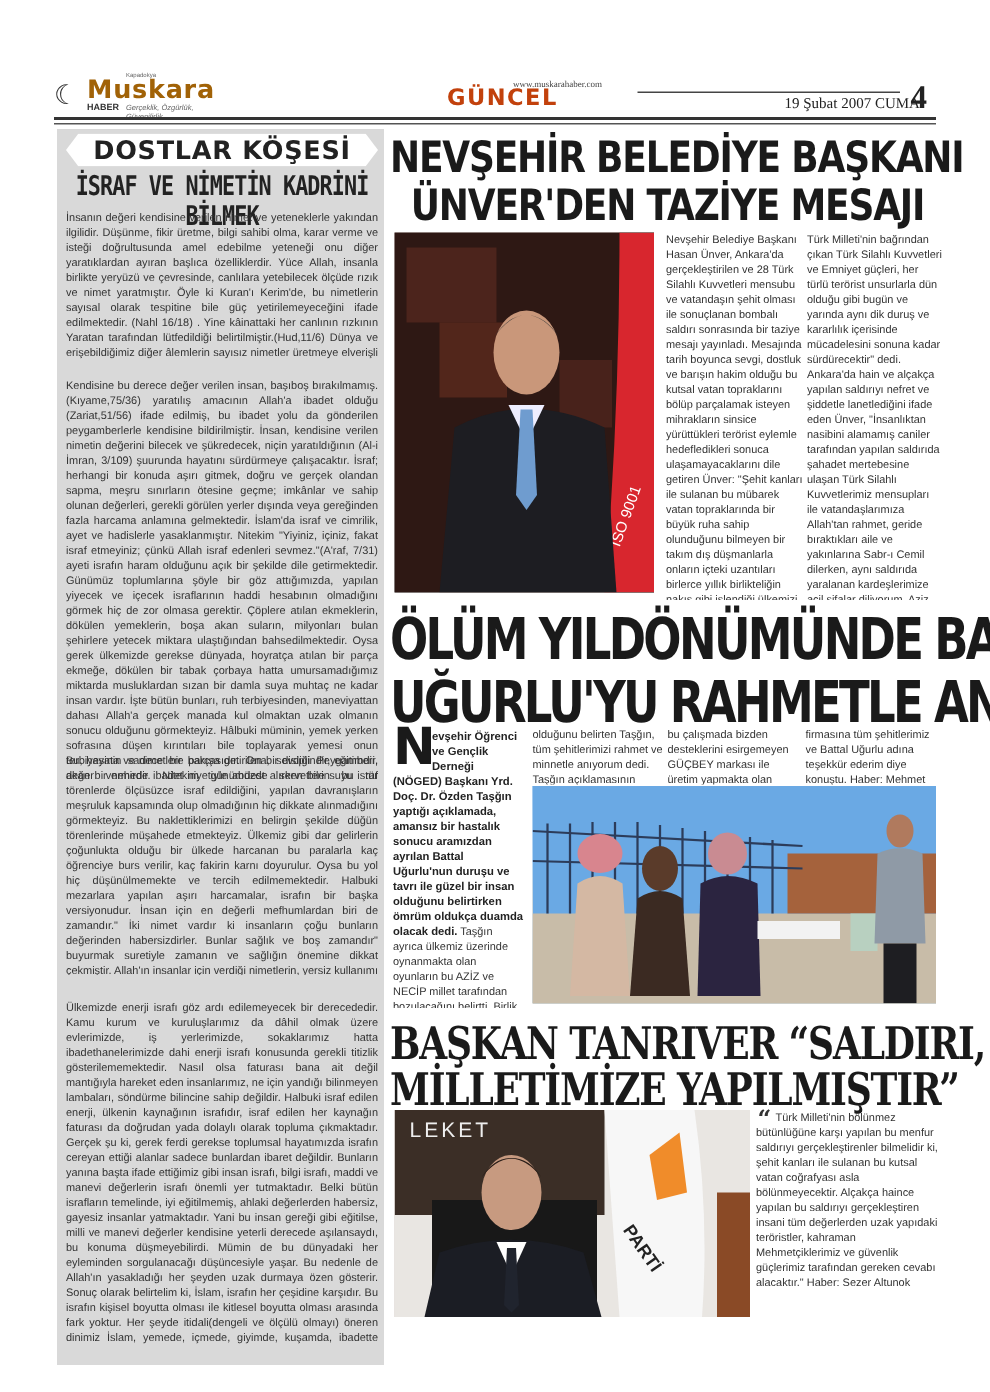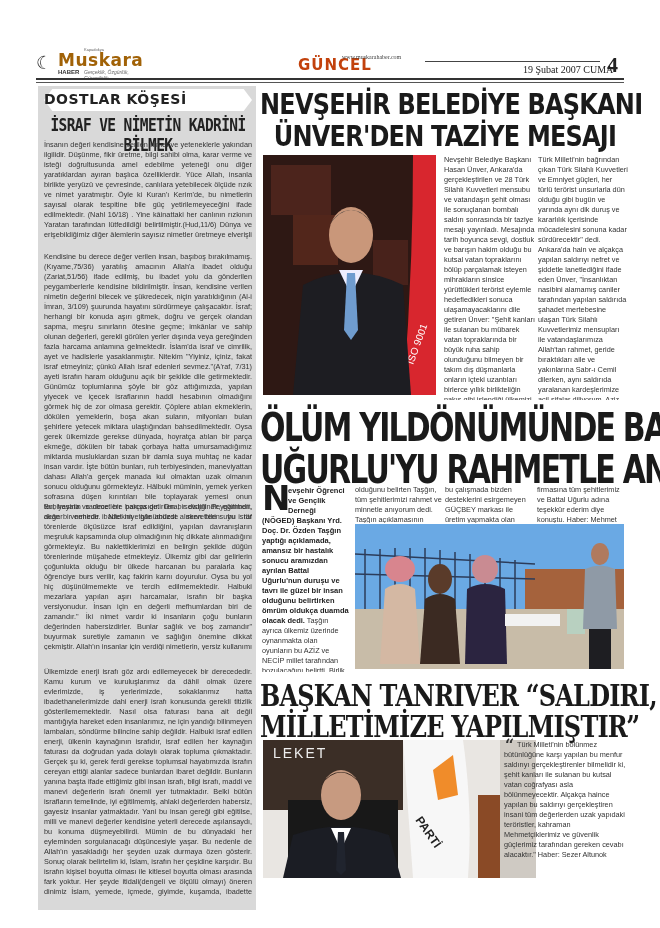--- a/index.html
+++ b/index.html
@@ -15,36 +15,36 @@
   #section{left:298px;top:56px;font-family:"DejaVu Sans",sans-serif;font-weight:bold;font-size:15px;letter-spacing:1px;color:#c2410c;}
   #site{left:342px;top:54px;font-family:"Liberation Serif",serif;font-size:6px;color:#444;}
   #hline1{left:425px;top:61px;width:175px;height:1px;background:#444;}
   #date{left:523px;top:64px;font-family:"Liberation Serif",serif;font-size:10px;color:#222;}
   #pagenum{left:607px;top:52px;font-family:"Liberation Serif",serif;font-size:22px;font-weight:bold;color:#222;}
   #rule1{left:36px;top:78px;width:588px;height:2px;background:#333;}
   #rule2{left:36px;top:82px;width:588px;height:1px;background:#555;}
   
   #leftcol{left:38px;top:86px;width:218px;height:824px;background:#d9d9d9;}
   #banner{left:44px;top:89px;width:208px;height:22px;background:#fff;clip-path:polygon(4% 0,96% 0,100% 50%,96% 100%,4% 100%,0 50%);}
-  #banner-title{left:44px;top:91px;width:208px;text-align:left;font-family:"DejaVu Sans",sans-serif;font-weight:bold;font-size:14px;letter-spacing:0.5px;color:#222;}
+  #banner-title{left:44px;top:91px;width:208px;text-align:center;font-family:"DejaVu Sans",sans-serif;font-weight:bold;font-size:17px;letter-spacing:0.5px;color:#222;}
   #col-headline{left:44px;top:115px;width:208px;text-align:center;font-family:"DejaVu Sans Mono",monospace;font-weight:bold;font-size:14.5px;letter-spacing:-0.6px;color:#222;transform:scaleY(1.25);transform-origin:top;}
   .body-left{left:44px;width:208px;font-size:7.3px;line-height:10px;text-align:justify;color:#333;}
   
   .hl{font-family:"DejaVu Sans",sans-serif;font-weight:bold;color:#1a1a1a;text-align:center;white-space:nowrap;}
   #hl1a{left:260px;top:88px;width:370px;font-size:24px;letter-spacing:-0.8px;transform:scaleY(1.2);transform-origin:top;}
   #hl1b{left:260px;top:120px;width:370px;font-size:24px;letter-spacing:-0.8px;transform:scaleY(1.2);transform-origin:top;}
   .story{font-size:7.3px;line-height:10px;color:#333;}
   #photo1{left:263px;top:155px;width:173px;height:240px;background:linear-gradient(180deg,#3a1f1a 0%,#2a1512 50%,#1b0e0c 100%);overflow:hidden;}
   #hl2a{left:260px;top:405px;width:370px;font-size:30px;letter-spacing:-1.8px;transform:scaleY(1.28);transform-origin:top;}
   #hl2b{left:260px;top:447px;width:370px;font-size:30px;letter-spacing:-1.8px;transform:scaleY(1.28);transform-origin:top;}
   #dropcap{left:262px;top:483px;font-family:"DejaVu Sans",sans-serif;font-weight:bold;font-size:34px;line-height:30px;color:#1a1a1a;}
   #photo2{left:355px;top:524px;width:269px;height:145px;background:linear-gradient(180deg,#5aa0e0 0%,#8cc0ee 35%,#cfc8b8 60%,#b9ad98 100%);overflow:hidden;}
   #hl3a{left:260px;top:677px;width:370px;font-family:"DejaVu Serif",serif;font-size:24px;letter-spacing:-0.8px;transform:scaleY(1.25);transform-origin:top;}
   #hl3b{left:260px;top:708px;width:370px;font-family:"DejaVu Serif",serif;font-size:24px;letter-spacing:-0.8px;transform:scaleY(1.25);transform-origin:top;}
-  #photo3{left:263px;top:740px;width:273px;height:138px;background:#cfcac3;overflow:hidden;}
+  #photo3{left:263px;top:740px;width:237px;height:138px;background:#cfcac3;overflow:hidden;}
   #quote-mark{left:505px;top:736px;font-family:"DejaVu Serif",serif;font-weight:bold;font-size:16px;color:#333;}
 </style>
 </head>
 <body>
 
 <div id="logo" class="abs">
   <span class="mark">☾</span>
   <span class="small">Kapadokya</span>
   <span class="name">Muskara</span>
   <span class="sub">HABER</span>

